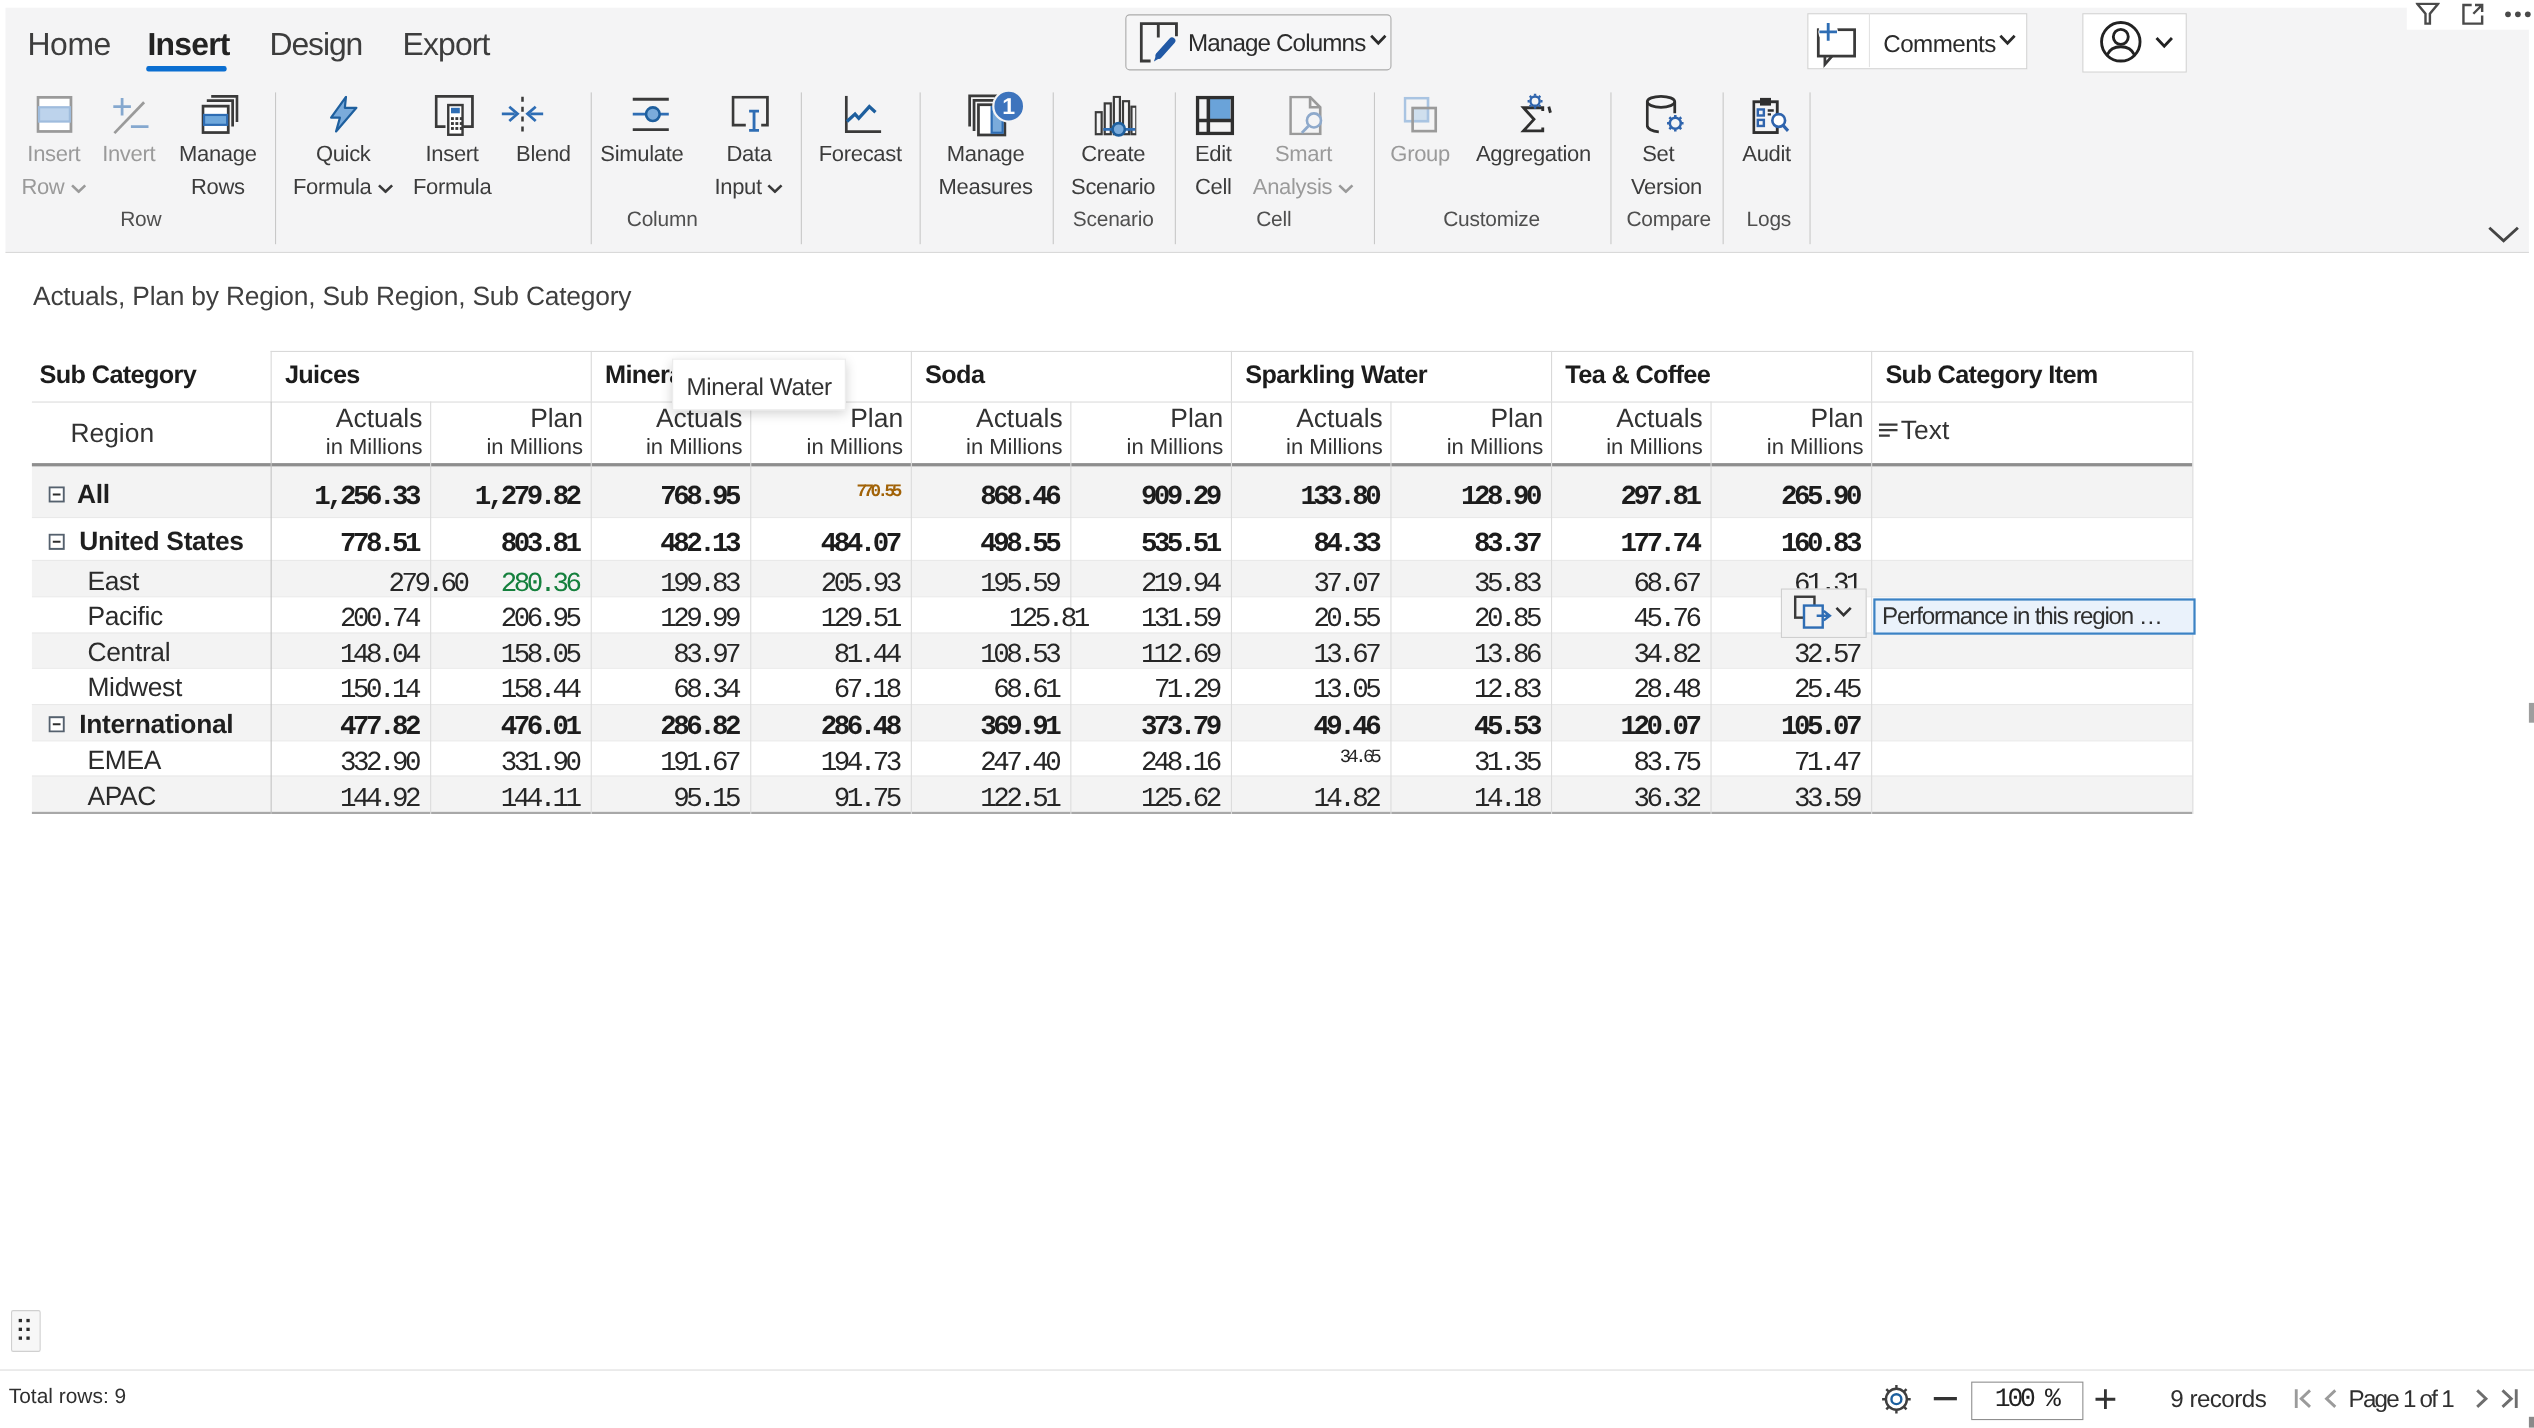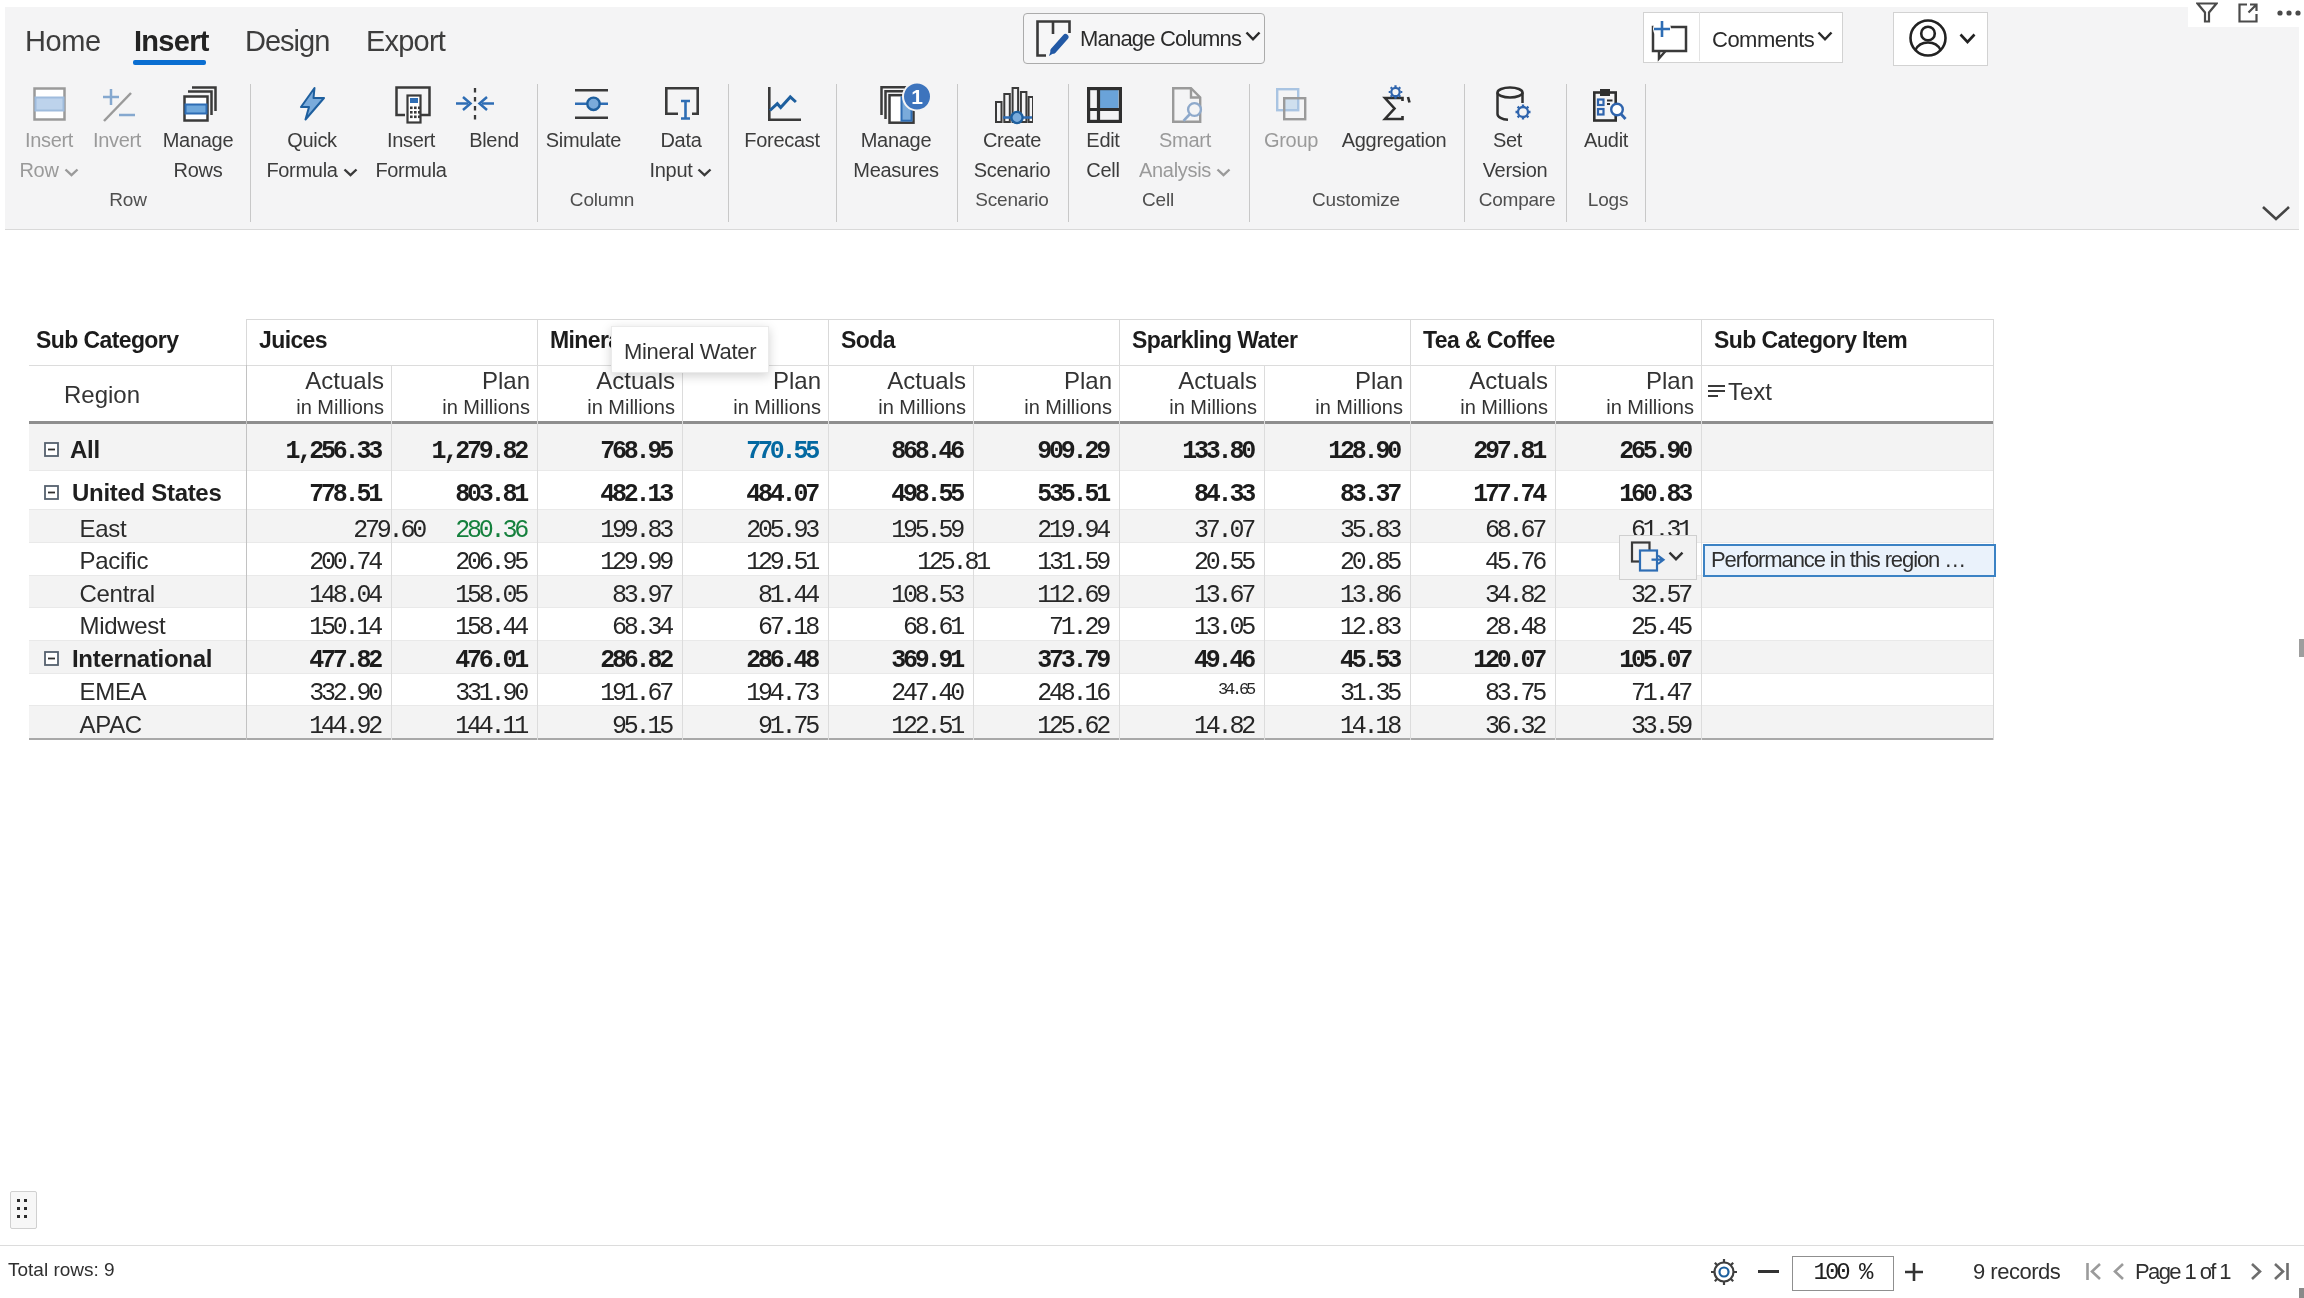--- a/index.html
+++ b/index.html
@@ -221,20 +221,21 @@
 </svg>
 <svg style="position:absolute;left:2238px;top:2px;" width="22" height="21" viewBox="0 0 22 21">
 <path d="M9 2.5 H1.5 V19.5 H18.5 V12" fill="none" stroke="#4a4a4a" stroke-width="2.2"></path>
 <path d="M12 2.5 H18.5 V9 M18 3 L10.5 10.5" fill="none" stroke="#4a4a4a" stroke-width="2.2"></path>
 </svg>
 <svg style="position:absolute;left:2276px;top:8px;" width="28" height="10" viewBox="0 0 28 10">
 <circle cx="4" cy="5" r="2.6" fill="#4a4a4a"></circle>
       <circle cx="13" cy="5" r="2.6" fill="#4a4a4a"></circle>
       <circle cx="22" cy="5" r="2.6" fill="#4a4a4a"></circle>
 </svg>
+<div style="position:absolute;left:30px;top:258px;font-family:'Liberation Sans',sans-serif;font-size:24px;font-weight:400;color:#3f3f3f;line-height:1;white-space:nowrap;letter-spacing:-0.2px;">Actuals, Plan by Region, Sub Region, Sub Category</div>
 <div style="position:absolute;left:29px;top:423.5px;width:1964px;height:46.5px;background:#f3f3f3;"></div>
 <div style="position:absolute;left:29px;top:509px;width:1964px;height:33px;background:#f3f3f3;"></div>
 <div style="position:absolute;left:29px;top:574.5px;width:1964px;height:32.5px;background:#f3f3f3;"></div>
 <div style="position:absolute;left:29px;top:639.5px;width:1964px;height:33.3px;background:#f3f3f3;"></div>
 <div style="position:absolute;left:29px;top:705.3px;width:1964px;height:33px;background:#f3f3f3;"></div>
 <div style="position:absolute;left:29px;top:470px;width:1964px;height:1px;background:#e9e9e9;"></div>
 <div style="position:absolute;left:29px;top:509px;width:1964px;height:1px;background:#e9e9e9;"></div>
 <div style="position:absolute;left:29px;top:542px;width:1964px;height:1px;background:#e9e9e9;"></div>
 <div style="position:absolute;left:29px;top:574.5px;width:1964px;height:1px;background:#e9e9e9;"></div>
 <div style="position:absolute;left:29px;top:607px;width:1964px;height:1px;background:#e9e9e9;"></div>
@@ -297,21 +298,21 @@
     </svg>
 <div style="position:absolute;left:1728px;top:380px;font-family:'Liberation Sans',sans-serif;font-size:24px;font-weight:400;color:#333;line-height:1;white-space:nowrap;">Text</div>
 <svg style="position:absolute;left:43.5px;top:441.75px;" width="15" height="15" viewBox="0 0 15 15">
       <rect x="1" y="1" width="13" height="13" fill="#fff" stroke="#55616e" stroke-width="1.8"></rect>
       <path d="M4 7.5 H11" stroke="#2f2f2f" stroke-width="1.8"></path>
     </svg>
 <div style="position:absolute;left:70px;top:437.75px;font-family:'Liberation Sans',sans-serif;font-size:24px;font-weight:700;color:#1f1f1f;line-height:1;white-space:nowrap;letter-spacing:-0.3px;">All</div>
 <div style="position:absolute;left:246px;top:438.75px;font-family:'Liberation Mono',sans-serif;font-size:25px;font-weight:700;color:#1c1c1c;line-height:1;white-space:nowrap;letter-spacing:-3.2px;width:134px;text-align:right;">1,256.33</div>
 <div style="position:absolute;left:391px;top:438.75px;font-family:'Liberation Mono',sans-serif;font-size:25px;font-weight:700;color:#1c1c1c;line-height:1;white-space:nowrap;letter-spacing:-3.2px;width:135px;text-align:right;">1,279.82</div>
 <div style="position:absolute;left:537px;top:438.75px;font-family:'Liberation Mono',sans-serif;font-size:25px;font-weight:700;color:#1c1c1c;line-height:1;white-space:nowrap;letter-spacing:-3.2px;width:134px;text-align:right;">768.95</div>
-<div style="position:absolute;left:682px;top:438.75px;font-family:'Liberation Mono',sans-serif;font-size:25px;font-weight:700;color:#0369a1;line-height:1;white-space:nowrap;letter-spacing:-3.2px;width:135px;text-align:right;">770.55</div>
+<div style="position:absolute;left:682px;top:438.75px;font-family:'Liberation Mono',sans-serif;font-size:16px;font-weight:700;color:#a16207;line-height:1;white-space:nowrap;letter-spacing:-3.2px;width:135px;text-align:right;">770.55</div>
 <div style="position:absolute;left:828px;top:438.75px;font-family:'Liberation Mono',sans-serif;font-size:25px;font-weight:700;color:#1c1c1c;line-height:1;white-space:nowrap;letter-spacing:-3.2px;width:134px;text-align:right;">868.46</div>
 <div style="position:absolute;left:973px;top:438.75px;font-family:'Liberation Mono',sans-serif;font-size:25px;font-weight:700;color:#1c1c1c;line-height:1;white-space:nowrap;letter-spacing:-3.2px;width:135px;text-align:right;">909.29</div>
 <div style="position:absolute;left:1119px;top:438.75px;font-family:'Liberation Mono',sans-serif;font-size:25px;font-weight:700;color:#1c1c1c;line-height:1;white-space:nowrap;letter-spacing:-3.2px;width:134px;text-align:right;">133.80</div>
 <div style="position:absolute;left:1264px;top:438.75px;font-family:'Liberation Mono',sans-serif;font-size:25px;font-weight:700;color:#1c1c1c;line-height:1;white-space:nowrap;letter-spacing:-3.2px;width:135px;text-align:right;">128.90</div>
 <div style="position:absolute;left:1410px;top:438.75px;font-family:'Liberation Mono',sans-serif;font-size:25px;font-weight:700;color:#1c1c1c;line-height:1;white-space:nowrap;letter-spacing:-3.2px;width:134px;text-align:right;">297.81</div>
 <div style="position:absolute;left:1555px;top:438.75px;font-family:'Liberation Mono',sans-serif;font-size:25px;font-weight:700;color:#1c1c1c;line-height:1;white-space:nowrap;letter-spacing:-3.2px;width:135px;text-align:right;">265.90</div>
 <svg style="position:absolute;left:43.5px;top:484.5px;" width="15" height="15" viewBox="0 0 15 15">
       <rect x="1" y="1" width="13" height="13" fill="#fff" stroke="#55616e" stroke-width="1.8"></rect>
       <path d="M4 7.5 H11" stroke="#2f2f2f" stroke-width="1.8"></path>
     </svg>

